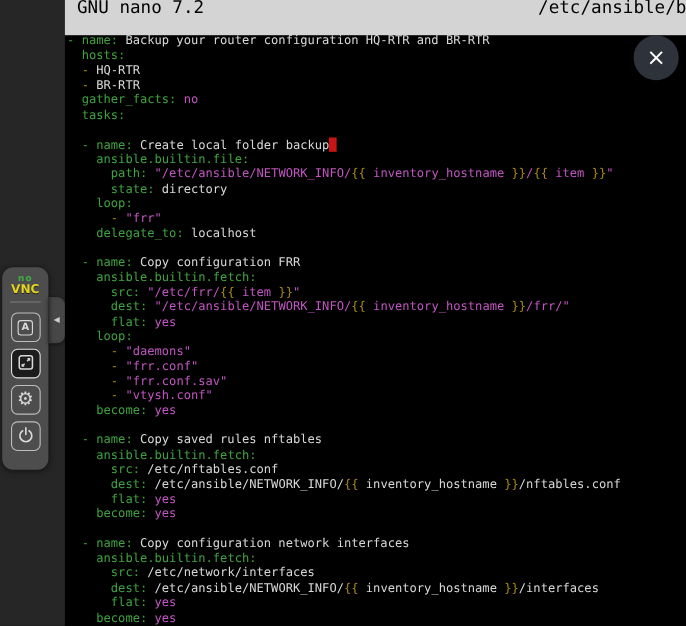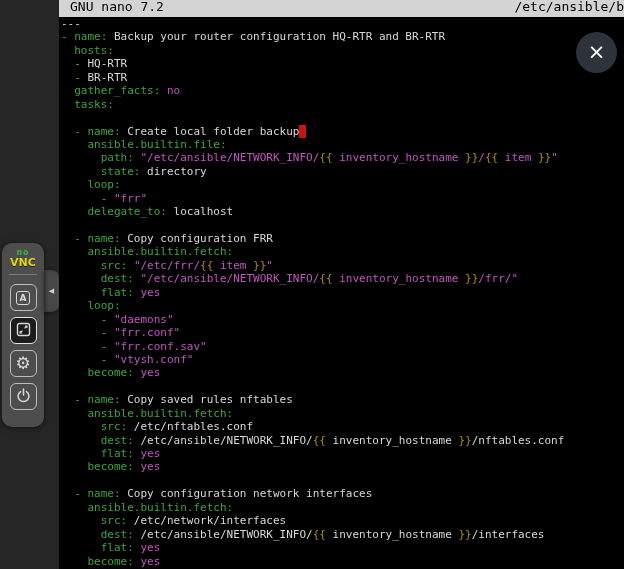--- a/index.html
+++ b/index.html
@@ -11,22 +11,22 @@
   html,body{margin:0;padding:0;}
   body{
     width:624px;height:569px;position:relative;overflow:hidden;
     background:var(--page-bg);
     font-family:"DejaVu Sans Mono","Liberation Mono",monospace;
   }
 
   
   .terminal{position:absolute;left:59px;top:0;width:565px;height:569px;background:var(--term-bg);}
   .titlebar{
-    height:17px;background:var(--title-bg);color:var(--title-fg);
-    font-size:13px;line-height:14px;display:flex;justify-content:space-between;
+    height:32px;background:var(--title-bg);color:var(--title-fg);
+    font-size:16px;line-height:14px;display:flex;justify-content:space-between;
     white-space:nowrap;overflow:hidden;
   }
   .titlebar .tleft{padding-left:11px;}
   .titlebar .tright{padding-right:0;margin-left:32px;}
   .code{
     position:absolute;top:14px;left:2px;right:0;bottom:0;overflow:hidden;
     font-size:11px;line-height:13.45px;white-space:pre;padding-top:3px;
     color:var(--txt);
   }
   .line{height:13.45px;}

